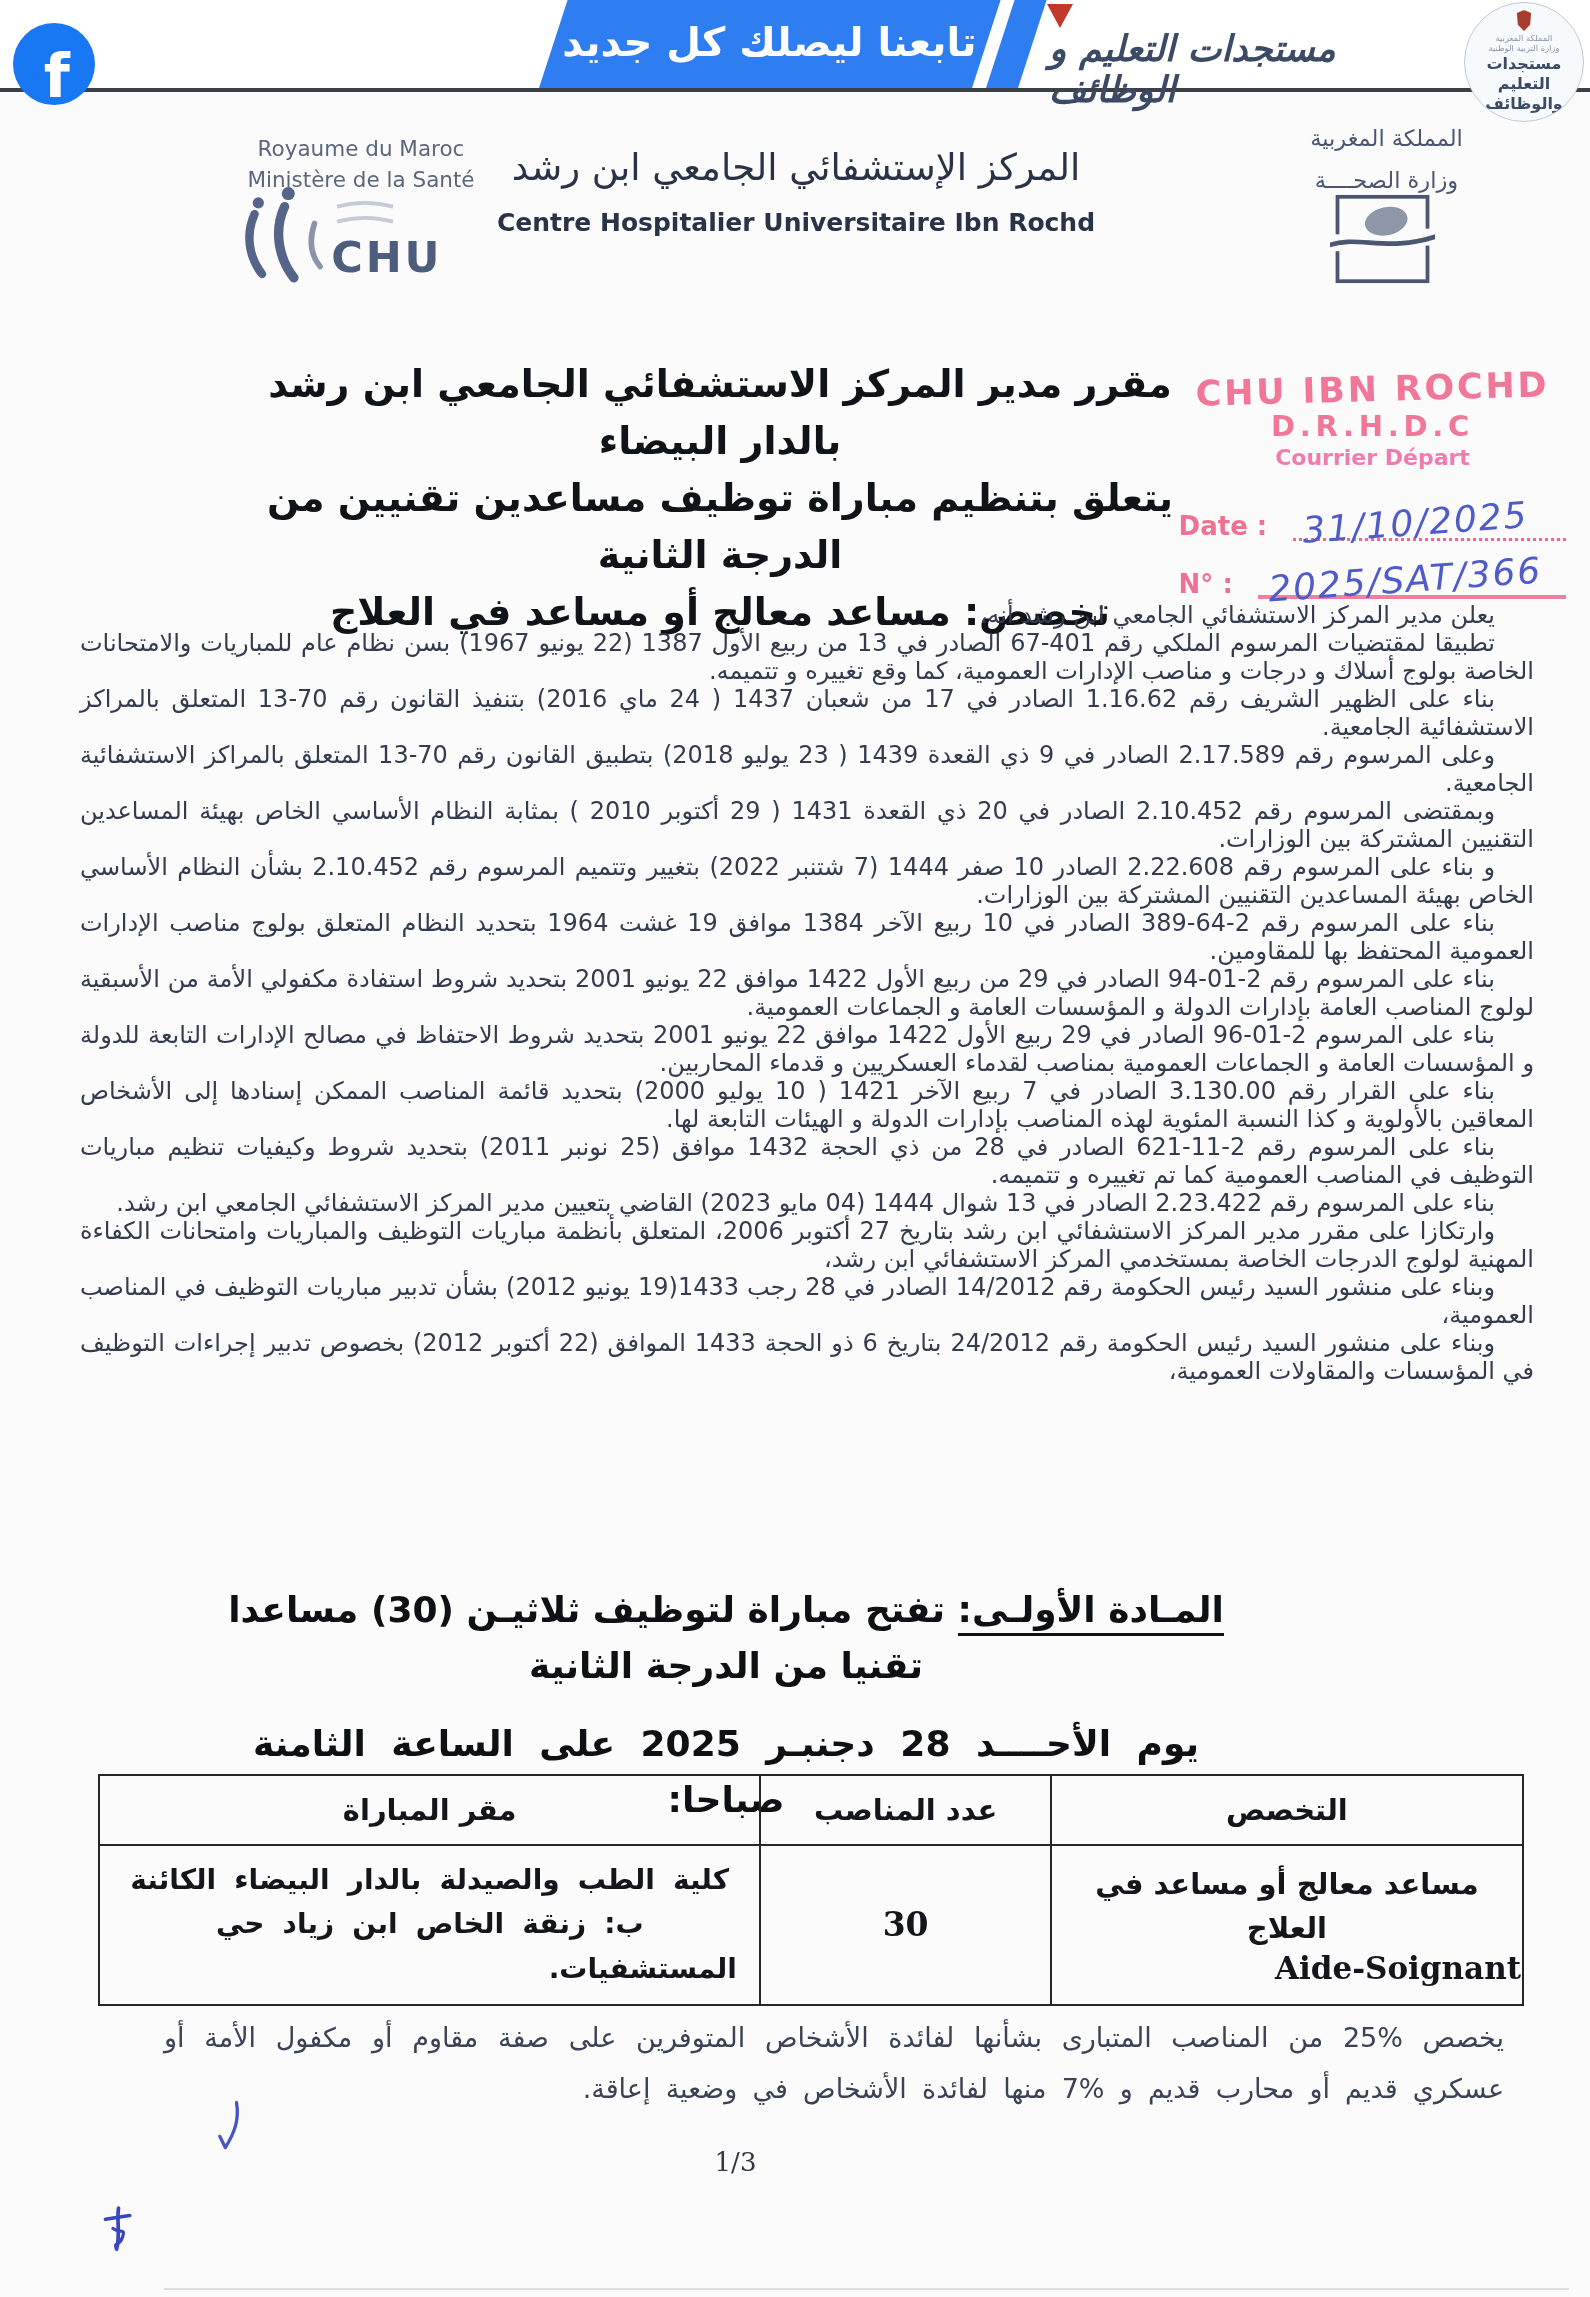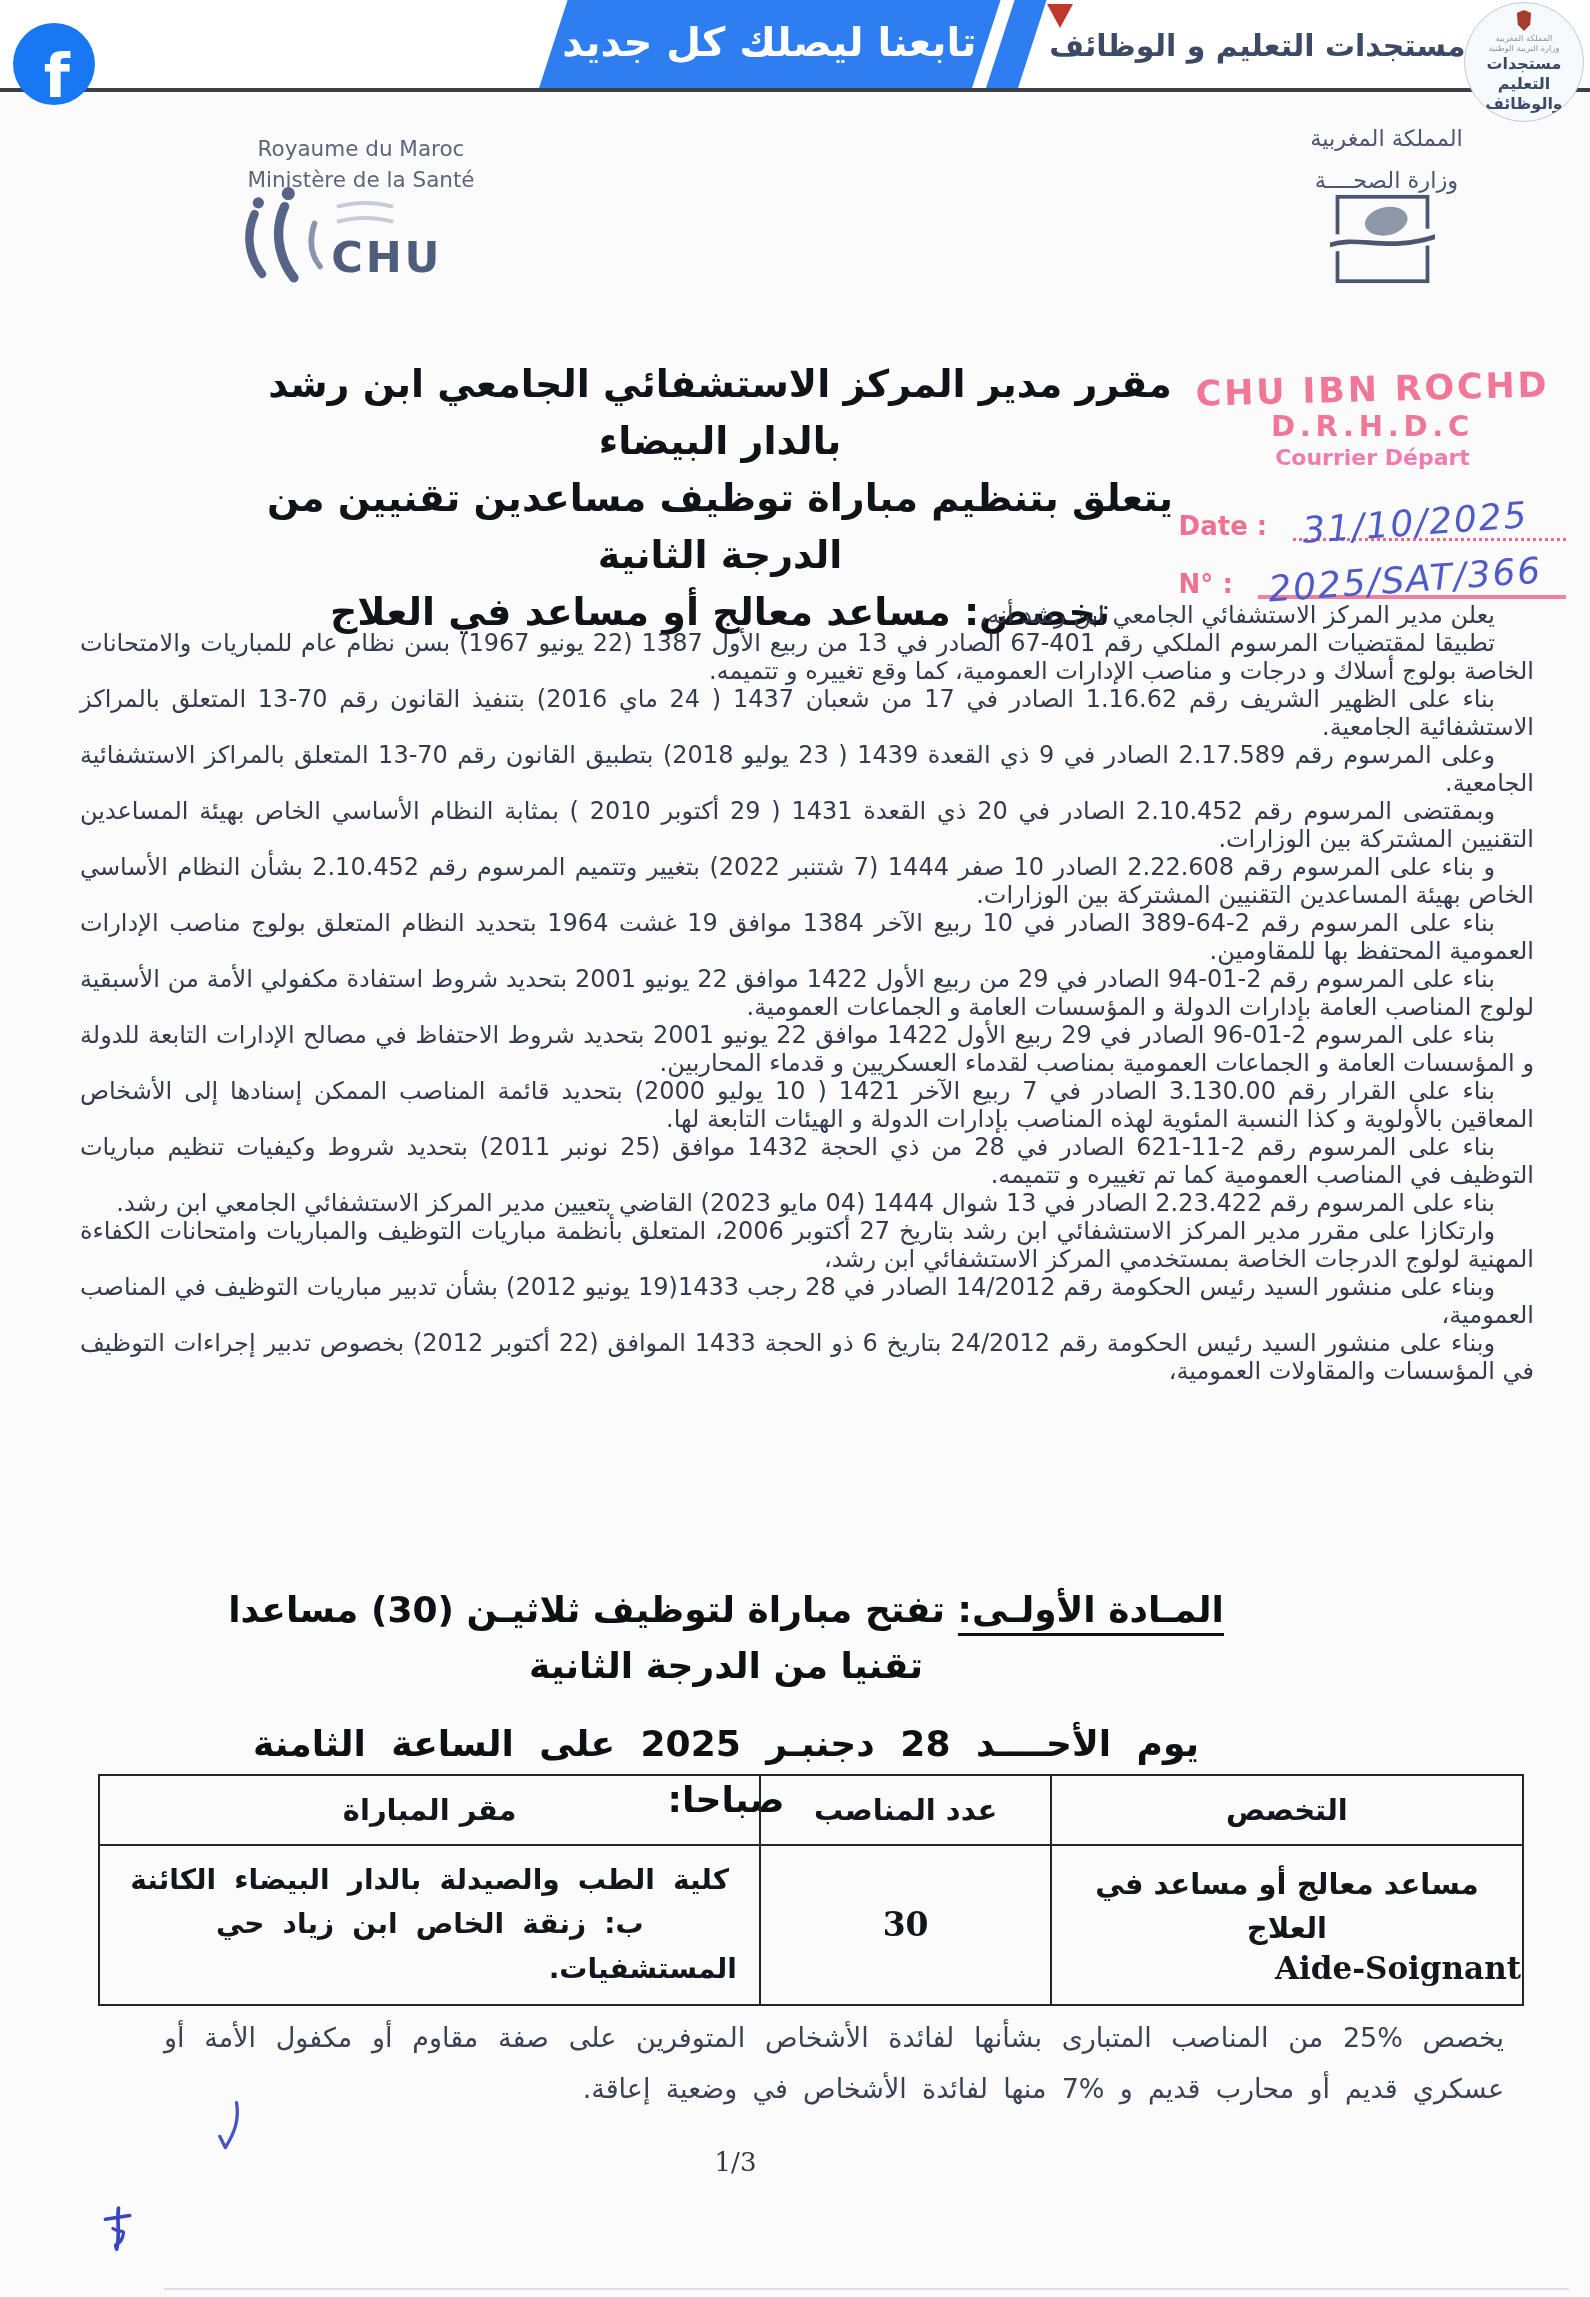--- a/index.html
+++ b/index.html
@@ -15,22 +15,22 @@
     background:#1877f2;z-index:6;display:flex;align-items:flex-end;justify-content:center;}
   .fb-circle span{color:#fff;font-size:60px;font-weight:bold;line-height:0.95;margin-right:-5.6px;}
   .fb-url{position:absolute;left:111px;top:32px;font-size:34px;font-weight:bold;color:#3c4a66;letter-spacing:0.5px;}
   .follow{position:absolute;left:539px;top:0;width:433px;height:88px;background:#2e7ef2;
     transform:skewX(-18deg);transform-origin:bottom left;display:flex;align-items:center;justify-content:center;}
   .follow-inner{transform:skewX(18deg);color:#fff;font-size:40px;font-weight:bold;direction:rtl;white-space:nowrap;padding-bottom:3.7px;}
   .follow-stripe{position:absolute;left:986px;top:0;width:32px;height:88px;background:#2e7ef2;
     transform:skewX(-18deg);transform-origin:bottom left;}
   .red-accent{position:absolute;left:1047px;top:3.7px;width:0;height:0;
     border-left:13px solid transparent;border-right:13px solid transparent;border-top:24px solid #c0392b;}
-  .page-name{position:absolute;left:1049px;top:28px;width:417px;text-align:center;direction:rtl;
-    font-size:30px;font-weight:bold;color:#3c4a66;}
+  .page-name{position:absolute;left:1049px;top:28px;width:417px;text-align:left;direction:rtl;
+    font-size:36px;font-weight:bold;color:#3c4a66;font-style:italic;}
   .page-badge{position:absolute;left:1464px;top:1.9px;width:118px;height:118px;border-radius:50%;
     background:#f7fafd;border:1.9px solid #bfc9d8;z-index:6;display:flex;flex-direction:column;
     align-items:center;justify-content:center;text-align:center;direction:rtl;overflow:hidden;}
   .crest{width:15px;height:19px;background:#a63c2e;border:1.9px solid #d8a23a;
     clip-path:polygon(50% 0,92% 14%,86% 70%,50% 100%,14% 70%,8% 14%);margin-bottom:1.9px;}
   .badge-tiny{font-size:8.4px;color:#8a93a5;line-height:1.25;}
   .badge-title{font-size:16px;font-weight:bold;color:#3c4a66;line-height:1.25;}
   
   .lh-left{position:absolute;left:230px;top:133px;width:262px;text-align:center;
     color:#5b657c;font-size:21.5px;line-height:1.45;}
@@ -120,20 +120,24 @@
       <circle cx="26" cy="18" r="6" fill="#56648a"></circle>
       <path d="M22,30 C12,52 16,76 30,94" stroke="#56648a" stroke-width="9" fill="none" stroke-linecap="round"></path>
       <circle cx="58" cy="8" r="7" fill="#56648a"></circle>
       <path d="M54,22 C42,48 48,78 64,98" stroke="#56648a" stroke-width="10" fill="none" stroke-linecap="round"></path>
       <path d="M86,40 C80,58 82,74 92,86" stroke="#8a94ad" stroke-width="6" fill="none" stroke-linecap="round"></path>
     </g>
     <path d="M110,22 q30,-8 60,0" stroke="#c6cbd6" stroke-width="4" fill="none"></path>
     <path d="M110,38 q30,-8 60,0" stroke="#c6cbd6" stroke-width="4" fill="none"></path>
     <text x="104" y="92" font-size="46" font-weight="bold" fill="#4e5c7e" letter-spacing="3" font-family="DejaVu Sans, sans-serif">CHU</text>
   </svg>
+  <div class="lh-center">
+    <div class="ar">المركز الإستشفائي الجامعي ابن رشد</div>
+    <div class="fr">Centre Hospitalier Universitaire Ibn Rochd</div>
+  </div>
   <div class="lh-right">
     <div>المملكة المغربية</div>
     <div>وزارة الصحــــة</div>
   </div>
   <svg class="moh-logo" viewBox="0 0 112 102">
     <rect x="8" y="6" width="96" height="90" fill="none" stroke="#4c5670" stroke-width="4"></rect>
     <rect x="0" y="46" width="14" height="18" fill="#fbfbfc"></rect>
     <rect x="98" y="40" width="14" height="18" fill="#fbfbfc"></rect>
     <ellipse cx="60" cy="32" rx="23" ry="15" fill="#8d97a8" transform="rotate(-12 60 32)"></ellipse>
     <path d="M-2,58 C 28,46 62,66 114,48" stroke="#4c5670" stroke-width="5" fill="none"></path>

